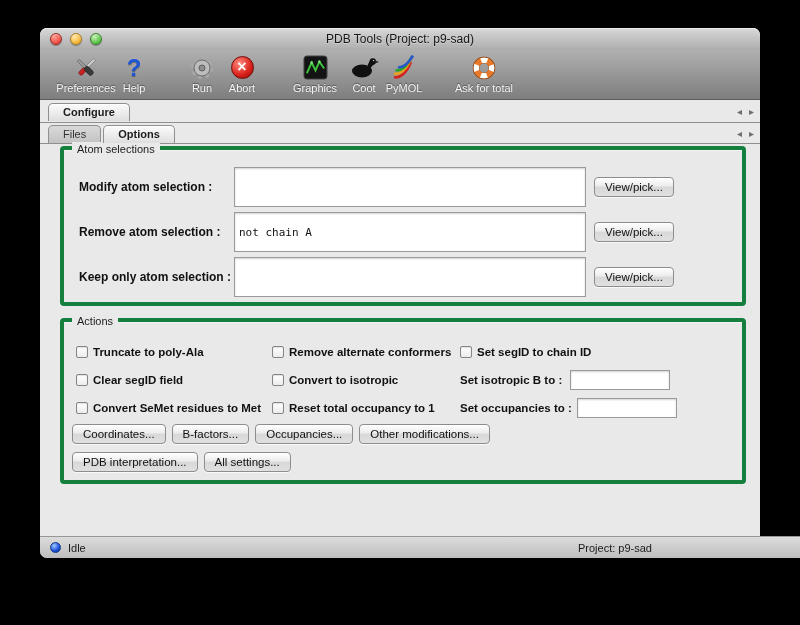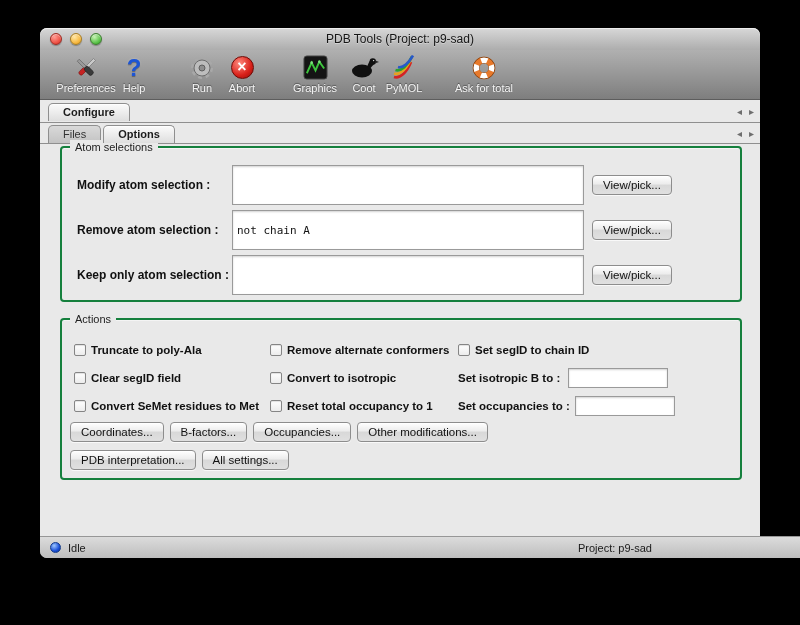--- a/index.html
+++ b/index.html
@@ -39,21 +39,21 @@
   .tabrow2{top:95px;height:21px;}
   .tab{border:1px solid #8f8f8f;border-bottom:none;border-radius:5px 5px 0 0;padding:2px 14px 3px 14px;
     font-size:11px;color:#1c1c1c;margin-right:2px;position:relative;top:1px;cursor:default;white-space:nowrap;}
   .tab.active{background:linear-gradient(#fbfbfb,#dedede);font-weight:bold;z-index:2;
     box-shadow:inset 0 1px 0 rgba(255,255,255,.8);}
   .tab.inactive{background:linear-gradient(#d9d9d9,#c3c3c3);color:#333;}
   .tab-arrows{margin-left:auto;margin-right:6px;align-self:center;font-size:10px;color:#6e6e6e;
     font-family:"DejaVu Sans",sans-serif;display:flex;gap:7px;}
   .tab-arrows span{cursor:default;}
   
-  .groupbox{position:absolute;border:2px solid #15803d;border-radius:4px;background:#e9e9e9;
+  .groupbox{position:absolute;border:4px solid #15803d;border-radius:4px;background:#e9e9e9;
     box-shadow:inset 0 1px 0 rgba(255,255,255,.5);}
   .legend{position:absolute;top:-8px;left:8px;background:#e9e9e9;padding:0 5px;font-size:11px;color:#222;line-height:14px;}
   .group-atom{left:20px;top:118px;width:678px;height:152px;}
   .group-actions{left:20px;top:290px;width:678px;height:158px;}
   
   .sel-row{display:flex;align-items:center;margin:0 0 0 15px;height:26px;}
   .sel-row.r1{margin-top:24px;} .sel-row.r2{margin-top:19px;} .sel-row.r3{margin-top:19px;}
   .sel-label{width:155px;font-size:12px;font-weight:bold;color:#111;}
   .sel-input{width:352px;height:40px;box-sizing:border-box;border:1px solid #9a9a9a;background:#fff;
     font-family:"DejaVu Sans Mono",monospace;font-size:11px;padding:2px 4px;color:#111;

